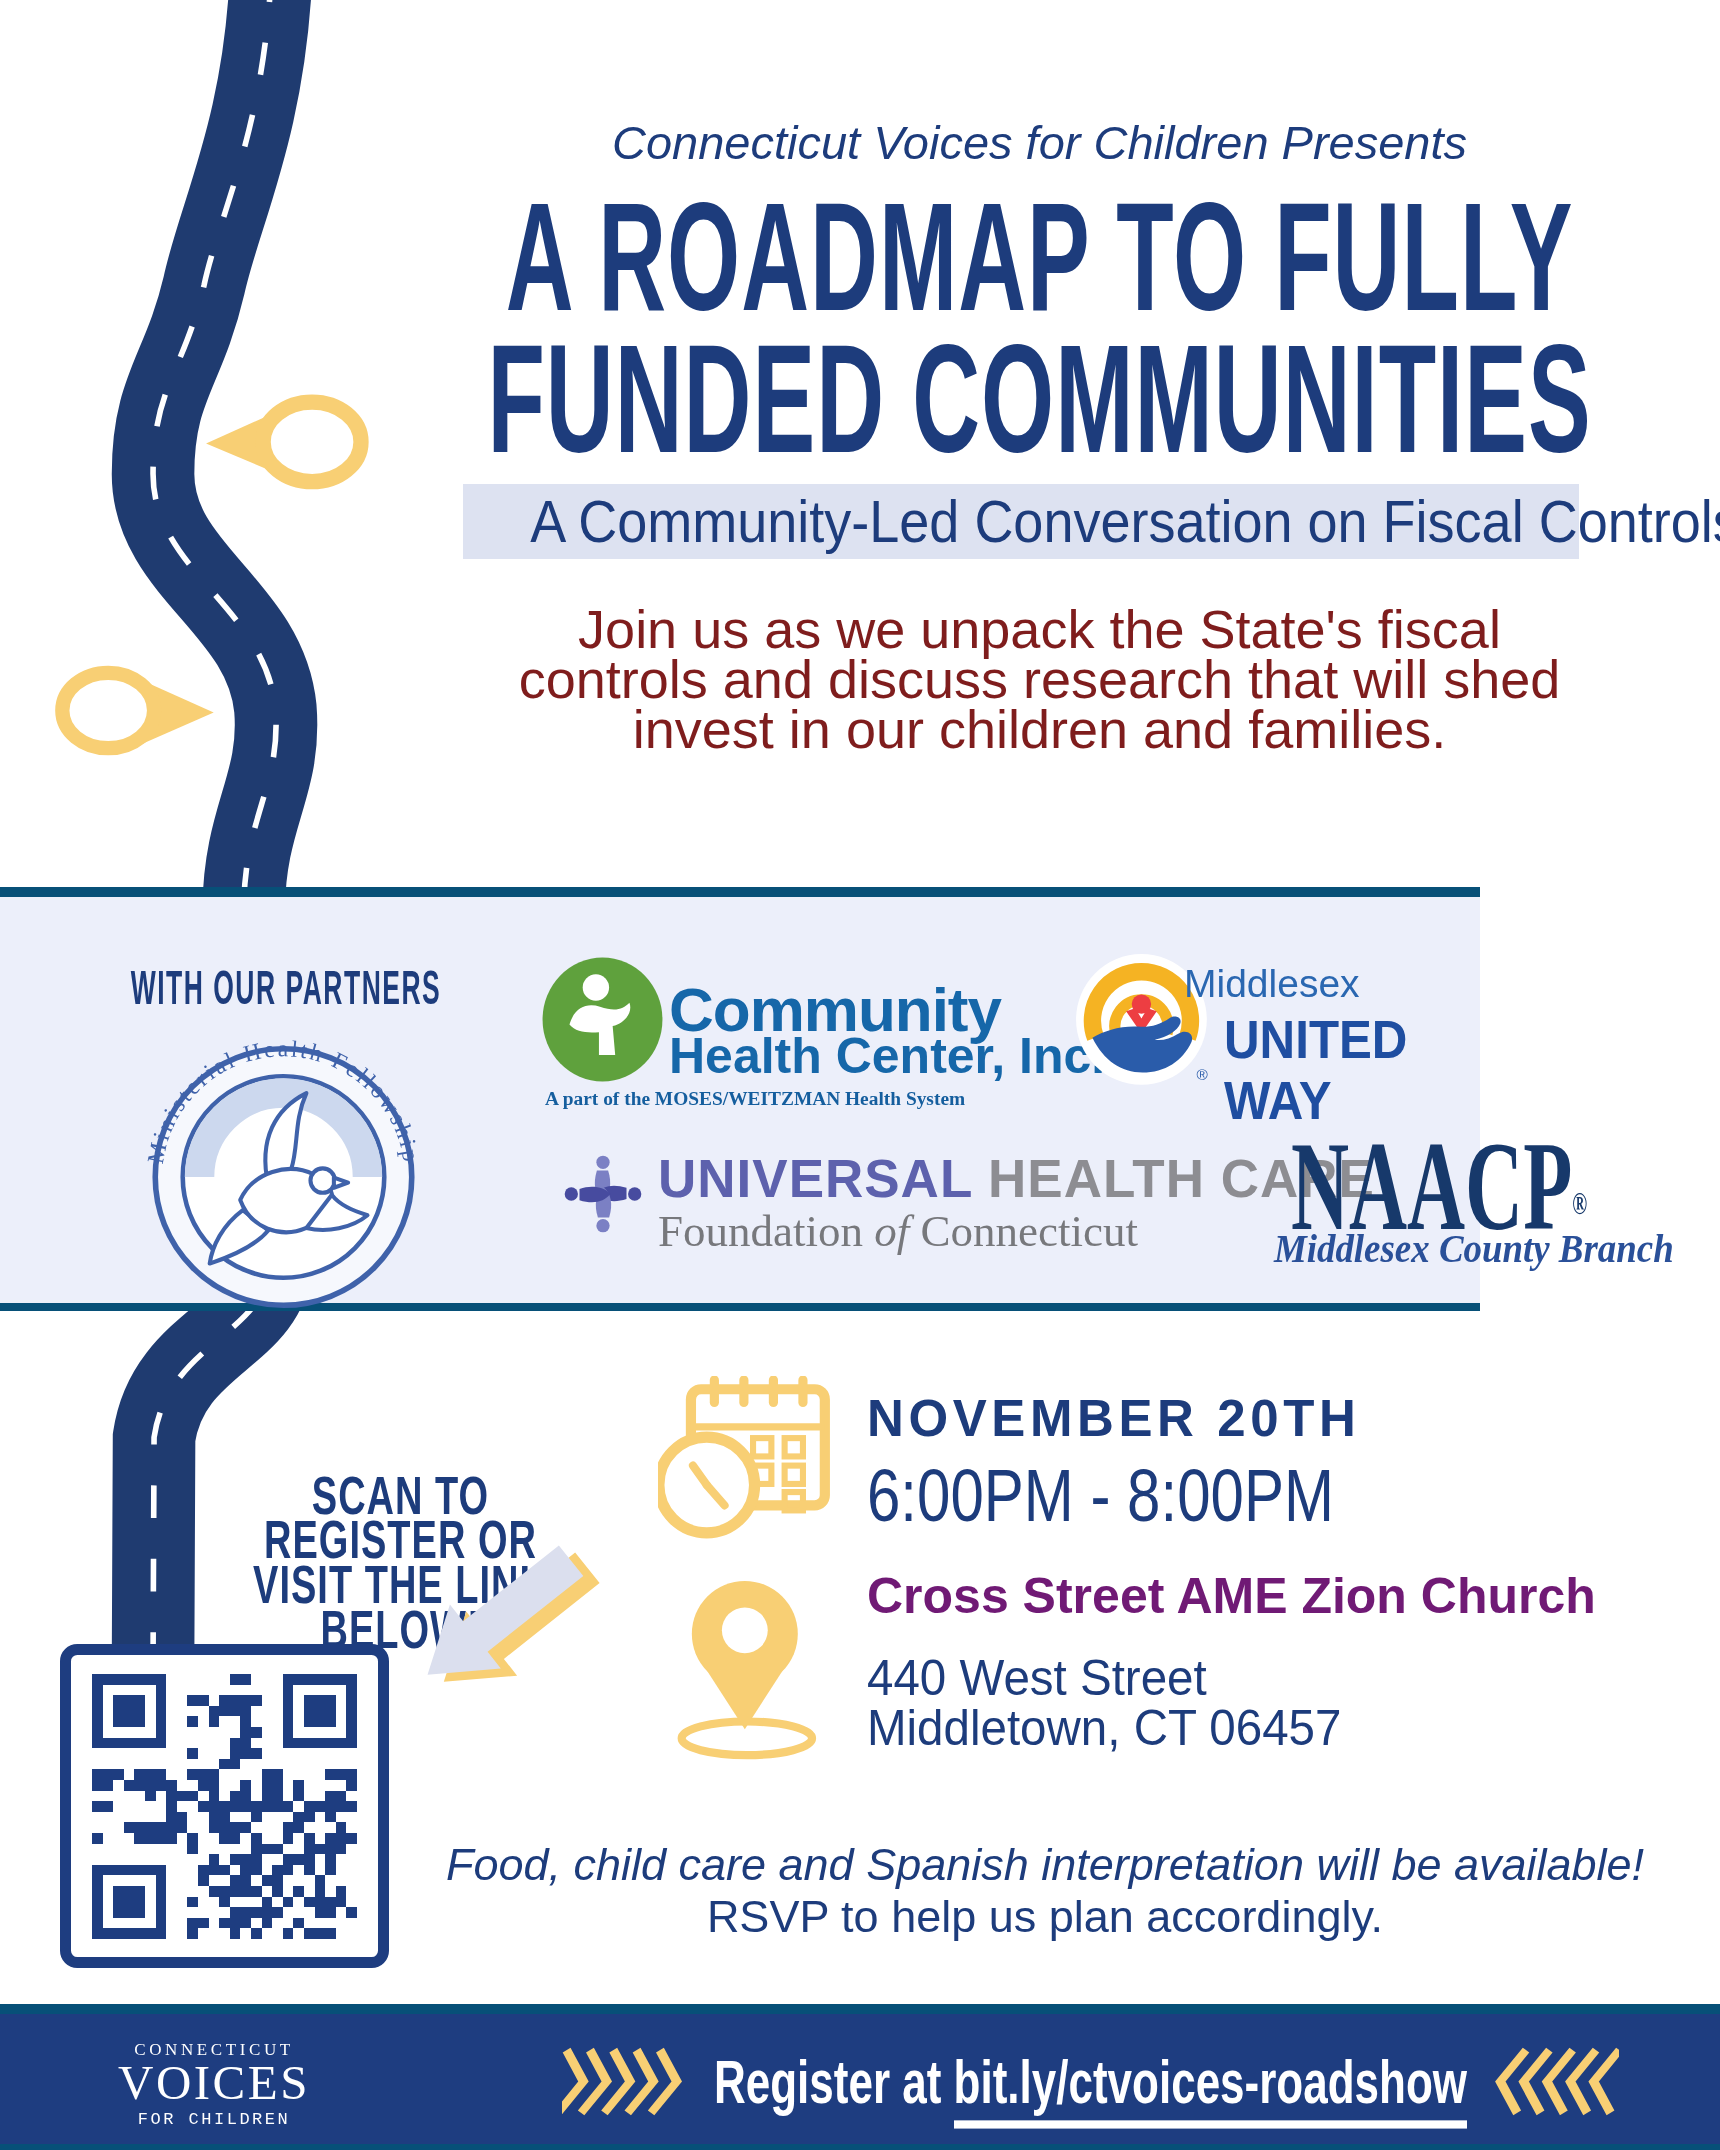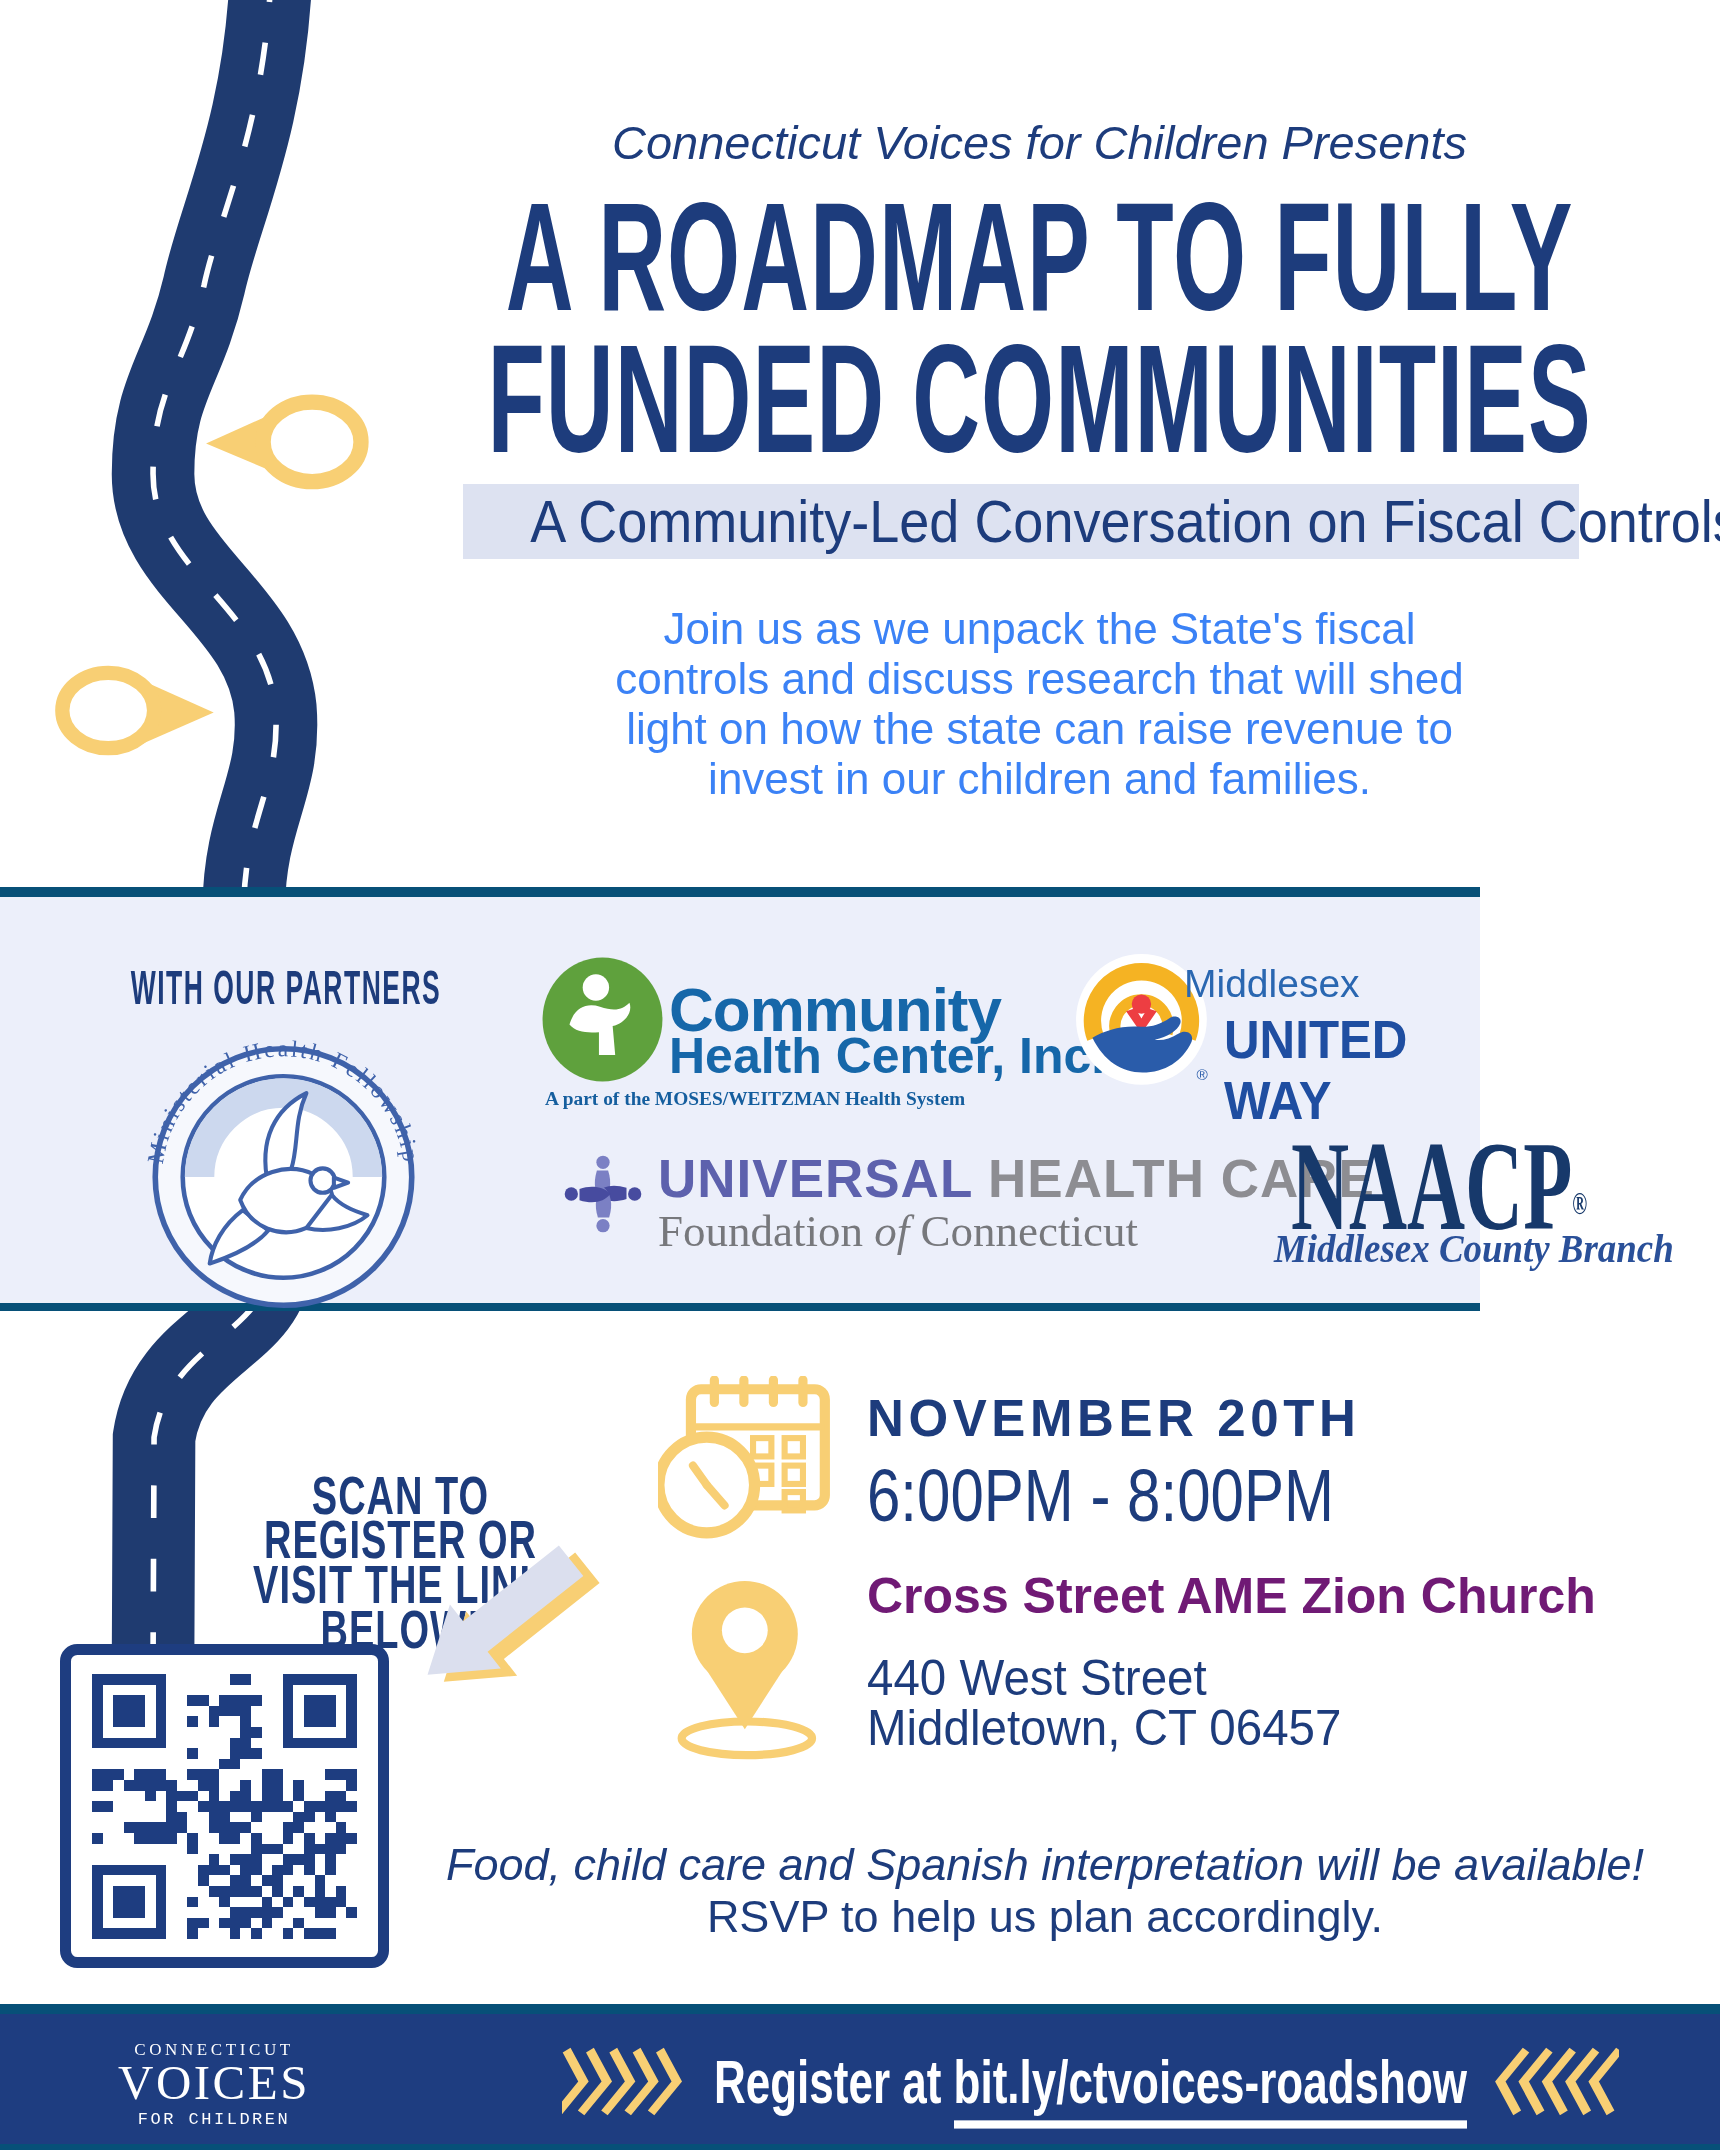--- a/index.html
+++ b/index.html
@@ -11,21 +11,21 @@
   svg{display:block;}
 
   
   .presents{left:387px;top:115px;width:1305px;font-size:47px;font-style:italic;color:#1d3c7c;}
   .title{left:387px;top:186px;width:1305px;font-weight:bold;font-size:94px;line-height:87px;
          letter-spacing:1px;color:#1d3c7c;}
   .title .condY{transform:scaleY(1.63);width:100%;}
   .banner{left:463px;top:484px;width:1116px;height:75px;background:#dde2f1;}
   .banner-txt{display:inline-block;font-size:60px;line-height:75px;color:#1d3c7c;
               transform:scaleX(0.9);transform-origin:50% 50%;white-space:nowrap;}
-  .intro{left:387px;top:604px;width:1305px;font-size:44px;line-height:50px;color:#3b82f6;}
+  .intro{left:387px;top:604px;width:1305px;font-size:54px;line-height:50px;color:#7f1d1d;}
 
   
   .band{left:0;top:887px;width:1480px;height:424px;background:#eceffa;
         border-top:10.7px solid #075078;border-bottom:8.7px solid #075078;box-sizing:border-box;}
   .band-heading{left:82px;top:64px;width:408px;font-weight:bold;font-size:26.5px;
                 letter-spacing:1.5px;color:#1d3c7c;}
   .band-heading .condY{transform:scaleY(1.78);}
   .chc-line1{left:669px;top:77px;font-weight:bold;font-size:62px;color:#1667a9;letter-spacing:-1px;}
   .chc-line2{left:669px;top:130px;font-weight:bold;font-size:50px;color:#1667a9;}
   .chc-tag{left:545px;top:191px;font-weight:bold;font-size:19.4px;color:#155e9e;font-family:Liberation Serif, serif;}
@@ -110,21 +110,20 @@
     </span>
   </div>
 
   <div class="abs ctr banner">
     <span class="banner-txt">A Community-Led Conversation on Fiscal Controls</span>
   </div>
 
   <div class="abs ctr intro">
     <div>Join us as we unpack the State's fiscal</div>
     <div>controls and discuss research that will shed</div>
-    <div>light on how the state can raise revenue to</div>
     <div>invest in our children and families.</div>
   </div>
 
   <div class="abs band">
 
     <div class="abs ctr band-heading">
       <span class="condY">WITH OUR PARTNERS</span>
     </div>
 
     <svg class="abs" style="left:138px;top:135px;" width="291" height="285" viewBox="0 0 570 560">

